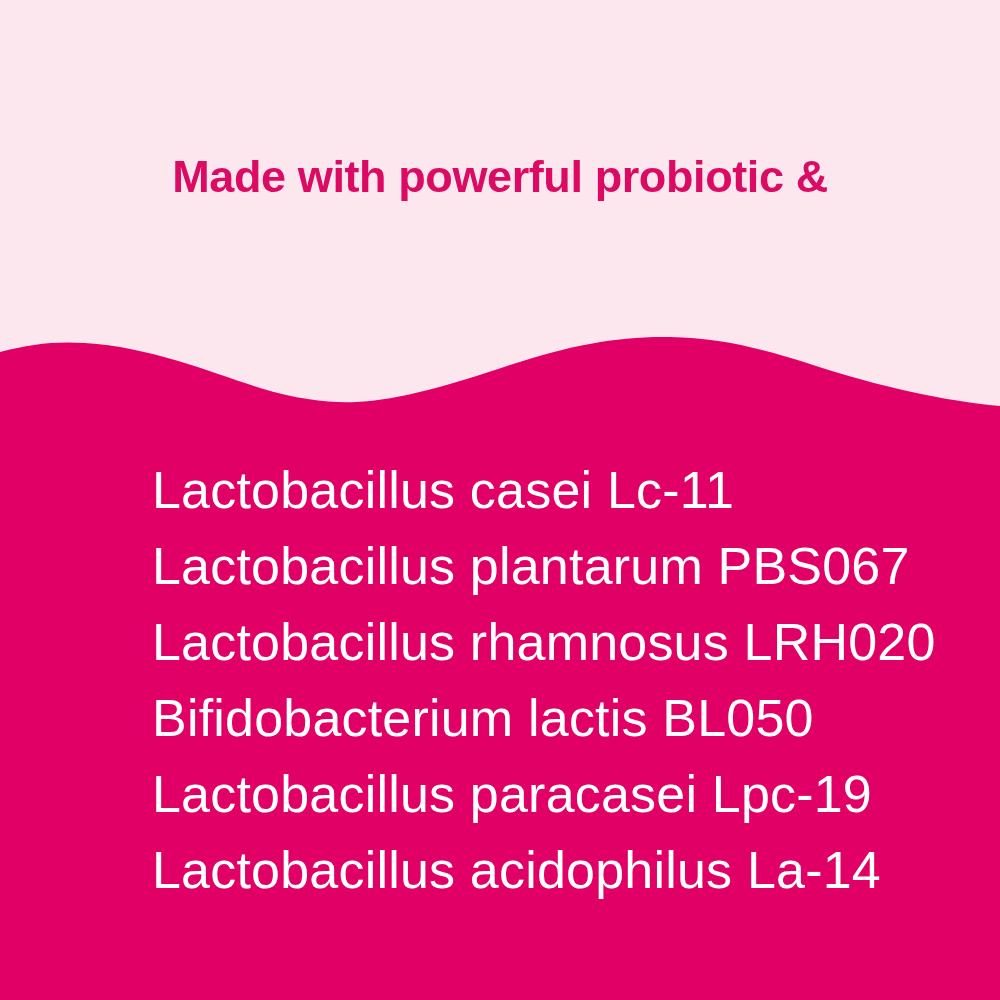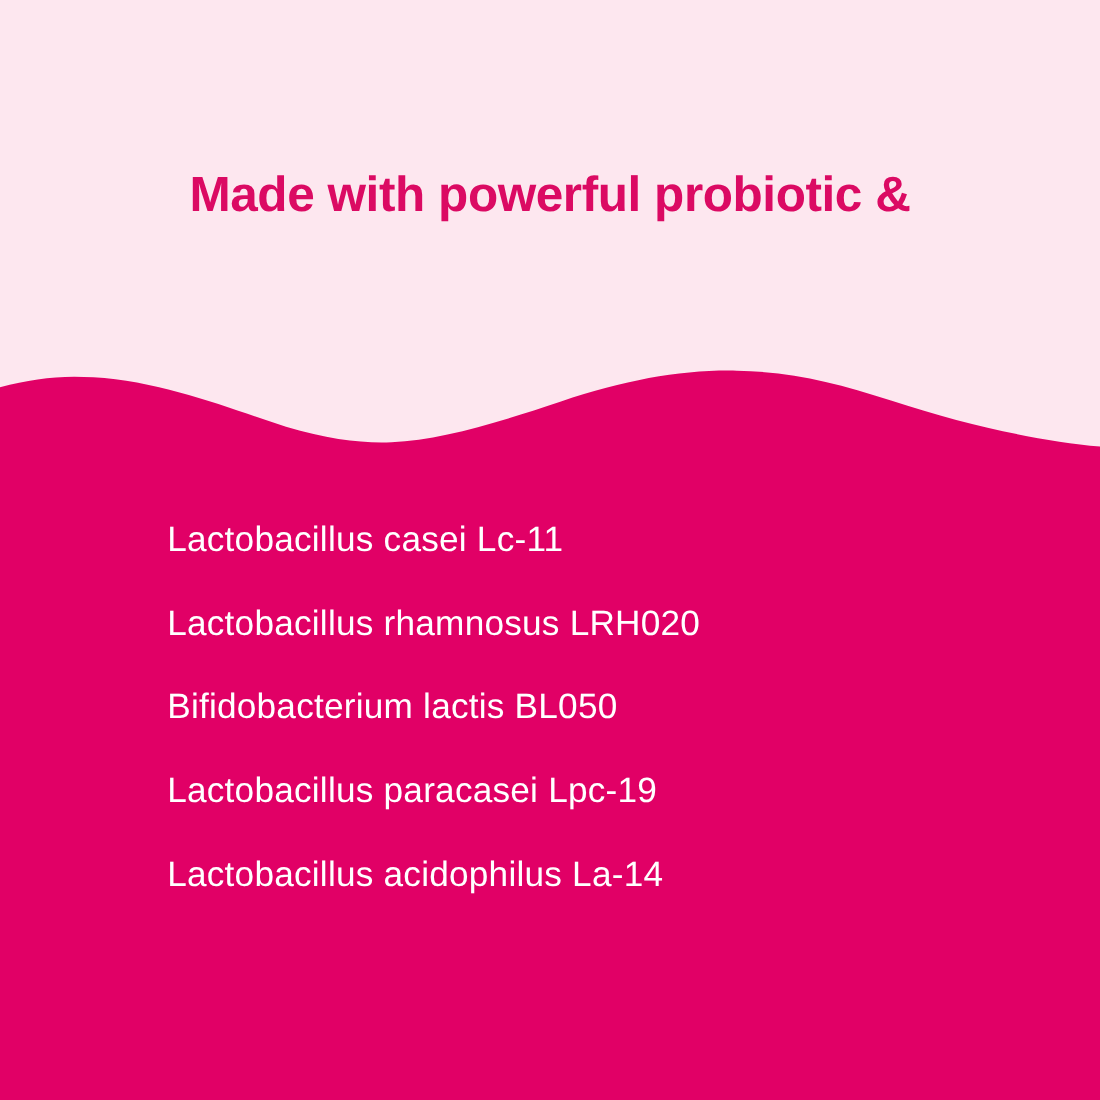--- a/index.html
+++ b/index.html
@@ -56,21 +56,21 @@
     top: 466px;
     width: 800px;
     margin: 0;
     padding: 0;
     list-style: none;
   }
   #strain-list .strain-item {
     height: 76px;
     line-height: 48px;
     color: #ffffff;
-    font-size: 32px;
+    font-size: 52px;
     font-weight: 400;
     letter-spacing: 0.2px;
     white-space: nowrap;
     -webkit-font-smoothing: antialiased;
   }
 </style>
 </head>
 <body>
 
 <div id="canvas">
@@ -86,19 +86,20 @@
              C 880 387, 945 401, 1000 406
              L 1000 1000 L 0 1000 Z" fill="#e10066"></path>
   </svg>
 
   <h1 id="headline">
     <span class="hl-line">Made with powerful probiotic &amp;</span>
   </h1>
 
   <ul id="strain-list">
     <li class="strain-item">Lactobacillus casei Lc-11</li>
+    <li class="strain-item">Lactobacillus plantarum PBS067</li>
     <li class="strain-item">Lactobacillus rhamnosus LRH020</li>
     <li class="strain-item">Bifidobacterium lactis BL050</li>
     <li class="strain-item">Lactobacillus paracasei Lpc-19</li>
     <li class="strain-item">Lactobacillus acidophilus La-14</li>
   </ul>
 
 </div>
 
 </body></html>

